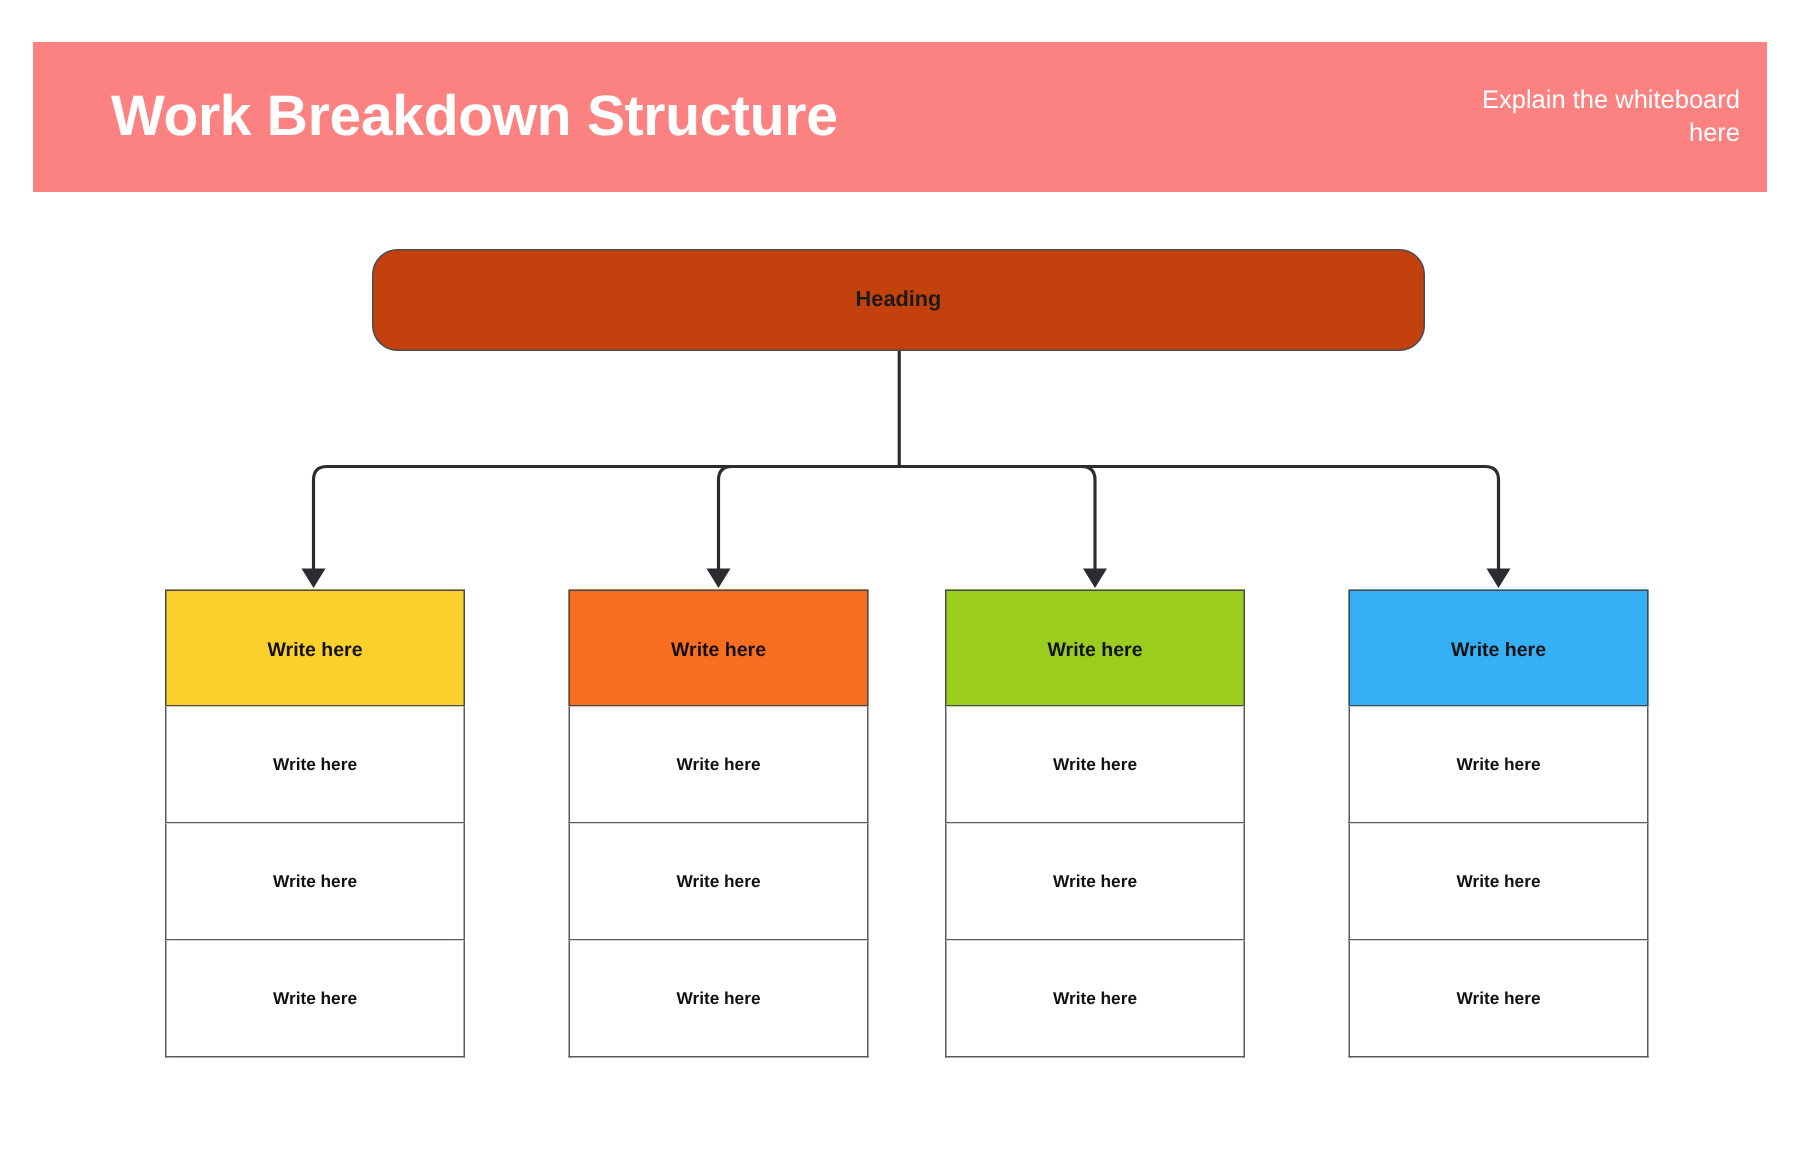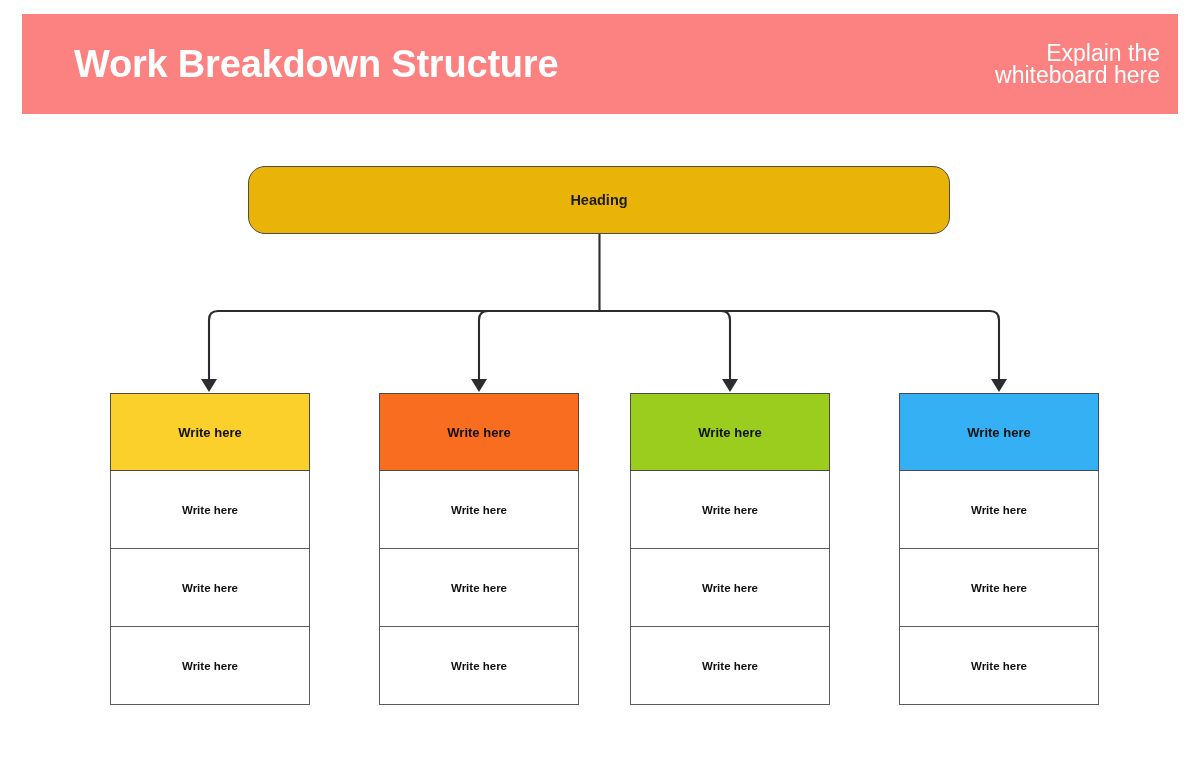--- a/index.html
+++ b/index.html
@@ -14,41 +14,41 @@
     position: relative;
     overflow: hidden;
     font-family: "Liberation Sans", sans-serif;
     -webkit-font-smoothing: antialiased;
   }
 
   
   #header-banner {
     position: absolute;
     left: 22px;
-    top: 14px;
+    top: 28px;
     width: 1156px;
     height: 100px;
     background: #fc8181;
     box-sizing: border-box;
     display: flex;
     align-items: center;
     justify-content: space-between;
     gap: 48px;
   }
   #page-title {
     color: #ffffff;
     font-size: 38px;
     font-weight: bold;
     letter-spacing: -0.2px;
     margin-left: 52px;
     white-space: nowrap;
   }
   #header-note {
     color: #ffffff;
-    font-size: 23px;
+    font-size: 17px;
     line-height: 22px;
     text-align: right;
     margin-right: 18px;
     max-width: 190px;
   }
 
   
   #diagram {
     position: absolute;
     left: 0;
@@ -156,21 +156,21 @@
       <path d="M 599.5 311 L 990 311 Q 999 311 999 320 L 999 381"></path>
     </g>
     <g fill="#2b2b30">
       <polygon points="201,379 217,379 209,392"></polygon>
       <polygon points="471,379 487,379 479,392"></polygon>
       <polygon points="722,379 738,379 730,392"></polygon>
       <polygon points="991,379 1007,379 999,392"></polygon>
     </g>
   </svg>
 
-  <div id="root-node" style="background: #eab308; border-color: rgb(74, 74, 79);">
+  <div id="root-node" style="background: #c2410c; border-color: rgb(74, 74, 79);">
     <span class="node-label">Heading</span>
   </div>
 
   <div class="branch-column col-0">
     <div class="branch-header" style="background: rgb(251, 208, 42);">
       <span class="cell-label">Write here</span>
     </div>
     <div class="branch-cell">
       <span class="cell-label">Write here</span>
     </div>

